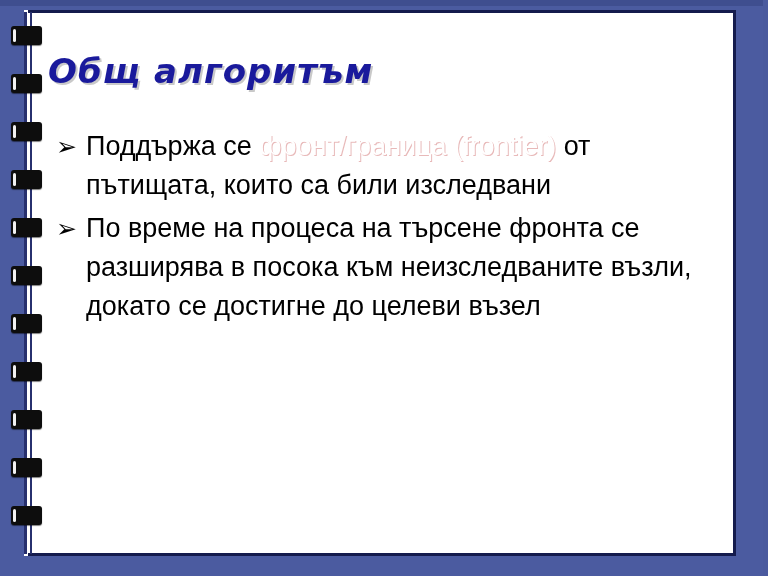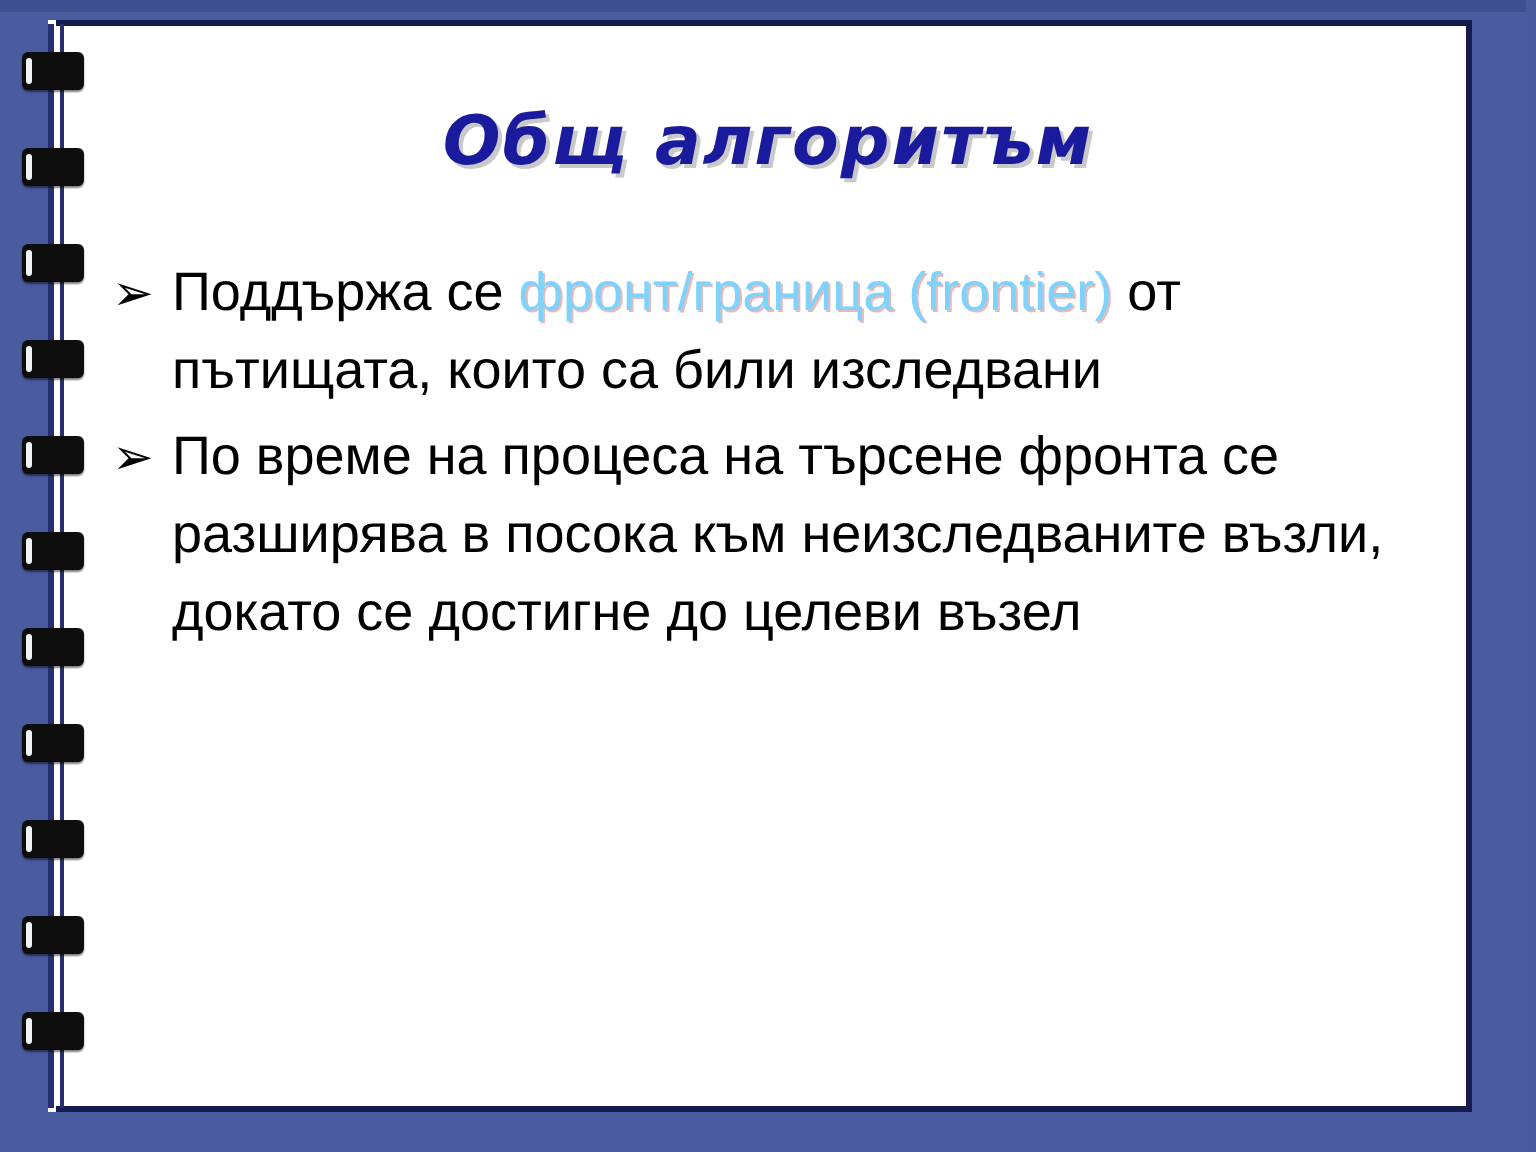--- a/index.html
+++ b/index.html
@@ -97,21 +97,21 @@
     background: #f2f2f2;
     border-radius: 2px;
   }
 
   
   .title {
     position: absolute;
     left: 48px;
     top: 54px;
     width: 672px;
-    text-align: center;
+    text-align: left;
     font-family: "DejaVu Sans", sans-serif;
     font-weight: bold;
     font-style: italic;
     font-size: 34px;
     letter-spacing: 1px;
     color: #1a1a9c;
     text-shadow: 2px 2px 0 #c9c9c9;
     white-space: nowrap;
     line-height: 1.05;
   }
@@ -137,21 +137,21 @@
     color: #000000;
   }
   .bullet-text {
     flex: 1 1 auto;
     font-family: "Liberation Sans", sans-serif;
     font-size: 27px;
     line-height: 39px;
     color: #000000;
   }
   .em-red {
-    color: #7dd3fc;
+    color: #ffffff;
     text-shadow: 1px 1px 0 #e8b9b9;
   }
 </style>
 </head>
 <body>
 
 <div id="slide">
 
   <div class="frame-top-shade"></div>
   <div class="frame-right-shade"></div>

